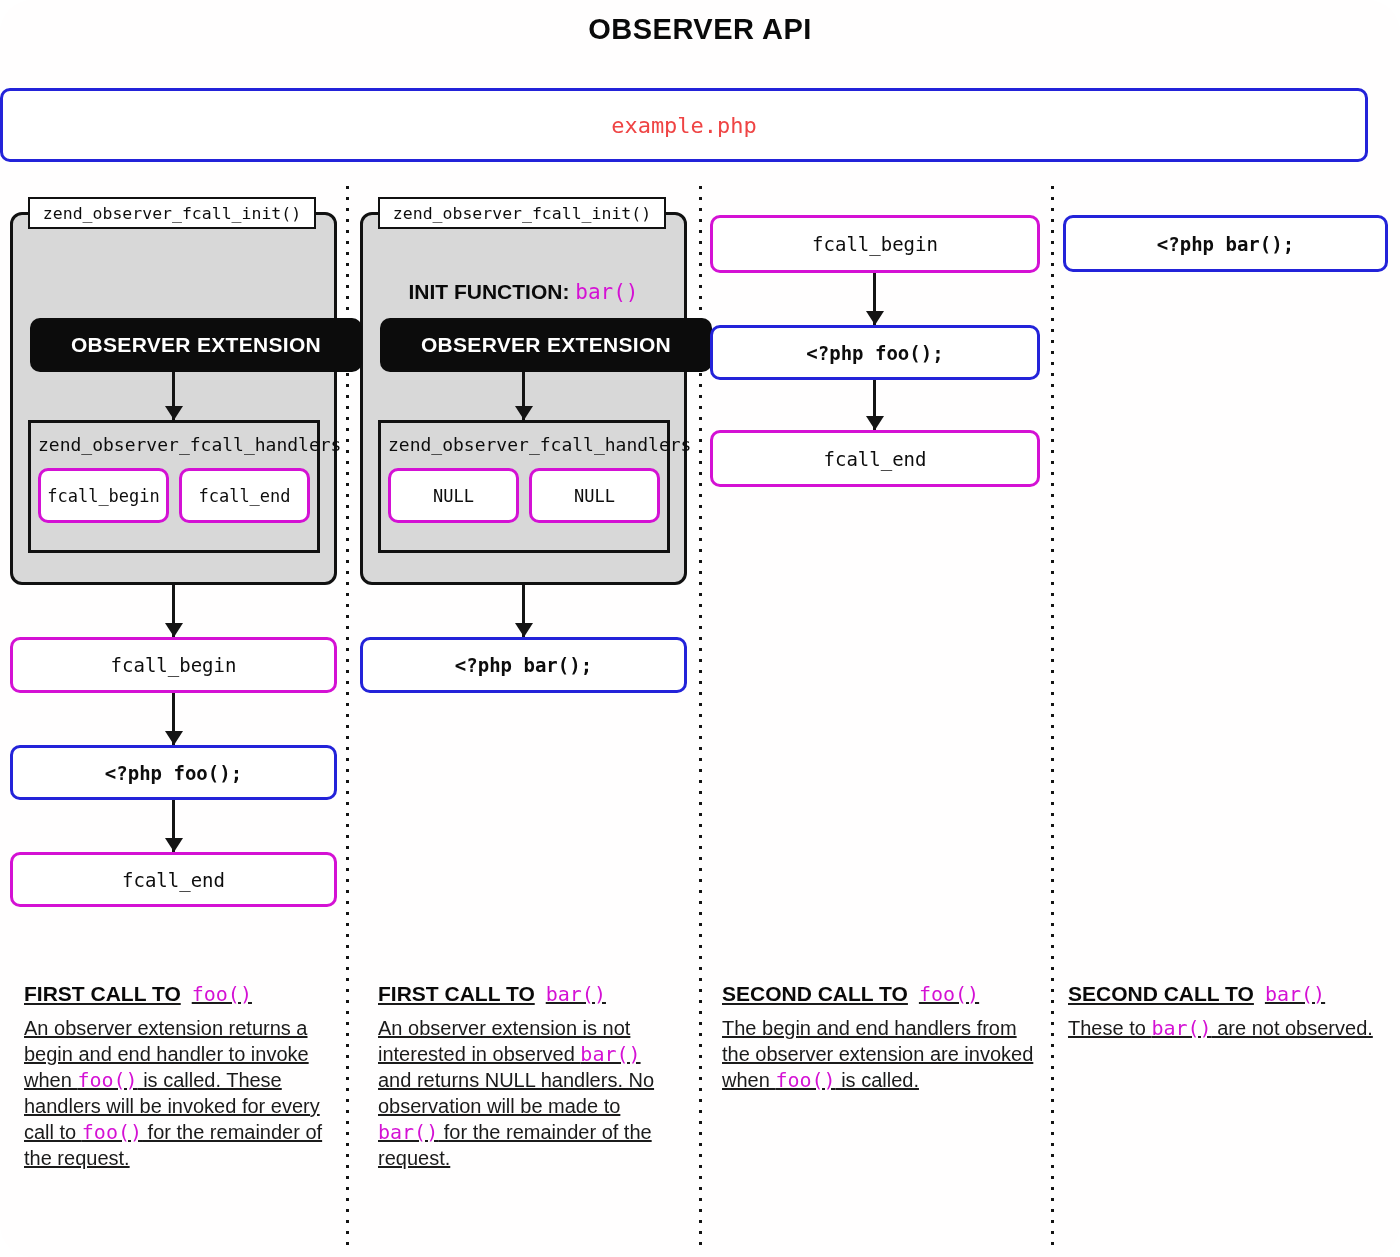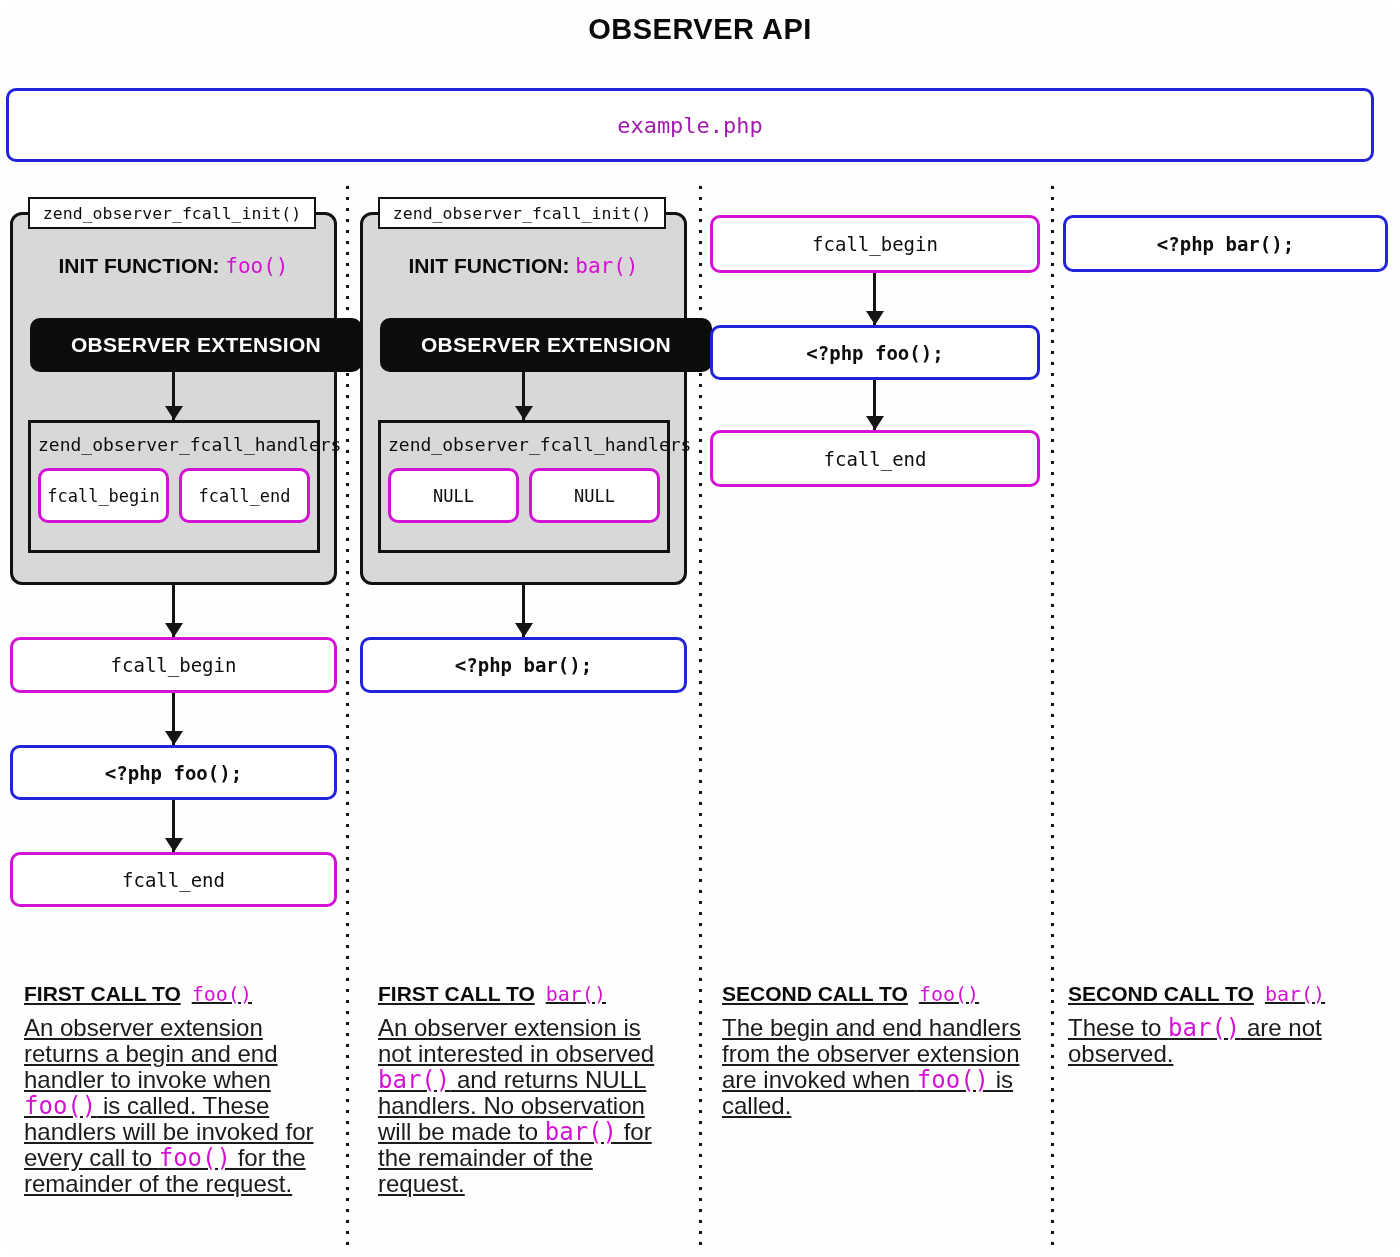--- a/index.html
+++ b/index.html
@@ -13,24 +13,24 @@
   html,body{background:#ffffff;}
   .page{
     position:relative;width:1400px;height:1257px;background:#fffefe;
     font-family:"Liberation Sans",sans-serif;color:var(--text);overflow:hidden;border-radius:32px;
   }
   .page-title{
     position:absolute;top:13px;left:0;width:100%;text-align:center;
     font-size:29px;font-weight:700;letter-spacing:.5px;color:#0a0a0a;
   }
   .example-box{
-    position:absolute;left:6px;top:88px;width:1368px;height:74px;
+    position:absolute;left:0;top:88px;width:1368px;height:74px;
     border:3px solid var(--blue);border-radius:10px;background:#fff;
     display:flex;align-items:center;justify-content:center;
-    font-family:"DejaVu Sans Mono","Liberation Mono",monospace;font-size:22px;color:#a21caf;
+    font-family:"DejaVu Sans Mono","Liberation Mono",monospace;font-size:22px;color:#ef4444;
   }
   .sep{
     position:absolute;top:186px;height:1066px;width:3px;
     background-image:repeating-linear-gradient(to bottom,#141414 0 3px,transparent 3px 11px);
   }
   .tab{
     position:absolute;width:288px;height:32px;border:2px solid var(--ink);background:#fff;z-index:4;
     display:flex;align-items:center;justify-content:center;
     font-family:"DejaVu Sans Mono","Liberation Mono",monospace;font-size:16.5px;color:#0d0d0d;
   }
@@ -74,21 +74,21 @@
     content:"";position:absolute;bottom:0;left:50%;transform:translateX(-50%);
     width:0;height:0;border-left:9px solid transparent;border-right:9px solid transparent;
     border-top:14px solid #141414;
   }
   .note{position:absolute;width:300px;text-decoration:underline;}
   .note-heading{
     font-size:21px;font-weight:700;color:#0a0a0a;display:flex;gap:11px;align-items:baseline;
     white-space:nowrap;
   }
   .note-heading .code-inline{font-weight:500;font-size:20px;}
-  .note-body{margin-top:9px;font-size:24px;line-height:26px;color:var(--text);}
+  .note-body{margin-top:9px;font-size:20px;line-height:26px;color:var(--text);}
   .code-inline{
     font-family:"DejaVu Sans Mono","Liberation Mono",monospace;color:var(--magenta);
   }
 </style>
 </head>
 <body>
 
 <div class="page">
 
   <div class="page-title">OBSERVER API</div>
@@ -98,24 +98,20 @@
   </div>
 
   <div class="sep" style="left:346px;"></div>
   <div class="sep" style="left:699px;"></div>
   <div class="sep" style="left:1051px;"></div>
 
   <div class="tab" style="left:28px;top:197px;">
     <span>zend_observer_fcall_init()</span>
   </div>
   <div class="init-container" style="left:10px;top:212px;"></div>
-  <div class="init-line" style="left:10px;">
-    <span>INIT FUNCTION:</span>
-    <span class="code-inline">foo()</span>
-  </div>
   <div class="black-box" style="left:30px;top:318px;">
     <span>OBSERVER EXTENSION</span>
   </div>
   <div class="arrow" style="left:172px;top:372px;height:48px;"></div>
   <div class="handlers" style="left:28px;top:420px;">
     <div class="handlers-title">zend_observer_fcall_handlers</div>
     <div class="chip-row">
       <div class="chip">
         <span>fcall_begin</span>
       </div>
@@ -141,21 +137,21 @@
       <span>FIRST CALL TO</span>
       <span class="code-inline">foo()</span>
     </div>
     <div class="note-body"><span>An observer extension returns a begin and end handler to invoke when </span><span class="code-inline">foo()</span><span> is called. These handlers will be invoked for every call to </span><span class="code-inline">foo()</span><span> for the remainder of the request.</span></div>
   </div>
 
   <div class="tab" style="left:378px;top:197px;">
     <span>zend_observer_fcall_init()</span>
   </div>
   <div class="init-container" style="left:360px;top:212px;"></div>
-  <div class="init-line" style="left:360px;">
+  <div class="init-line" style="left:360px;margin-top:26px;">
     <span>INIT FUNCTION:</span>
     <span class="code-inline">bar()</span>
   </div>
   <div class="black-box" style="left:380px;top:318px;">
     <span>OBSERVER EXTENSION</span>
   </div>
   <div class="arrow" style="left:522px;top:372px;height:48px;"></div>
   <div class="handlers" style="left:378px;top:420px;">
     <div class="handlers-title">zend_observer_fcall_handlers</div>
     <div class="chip-row">

